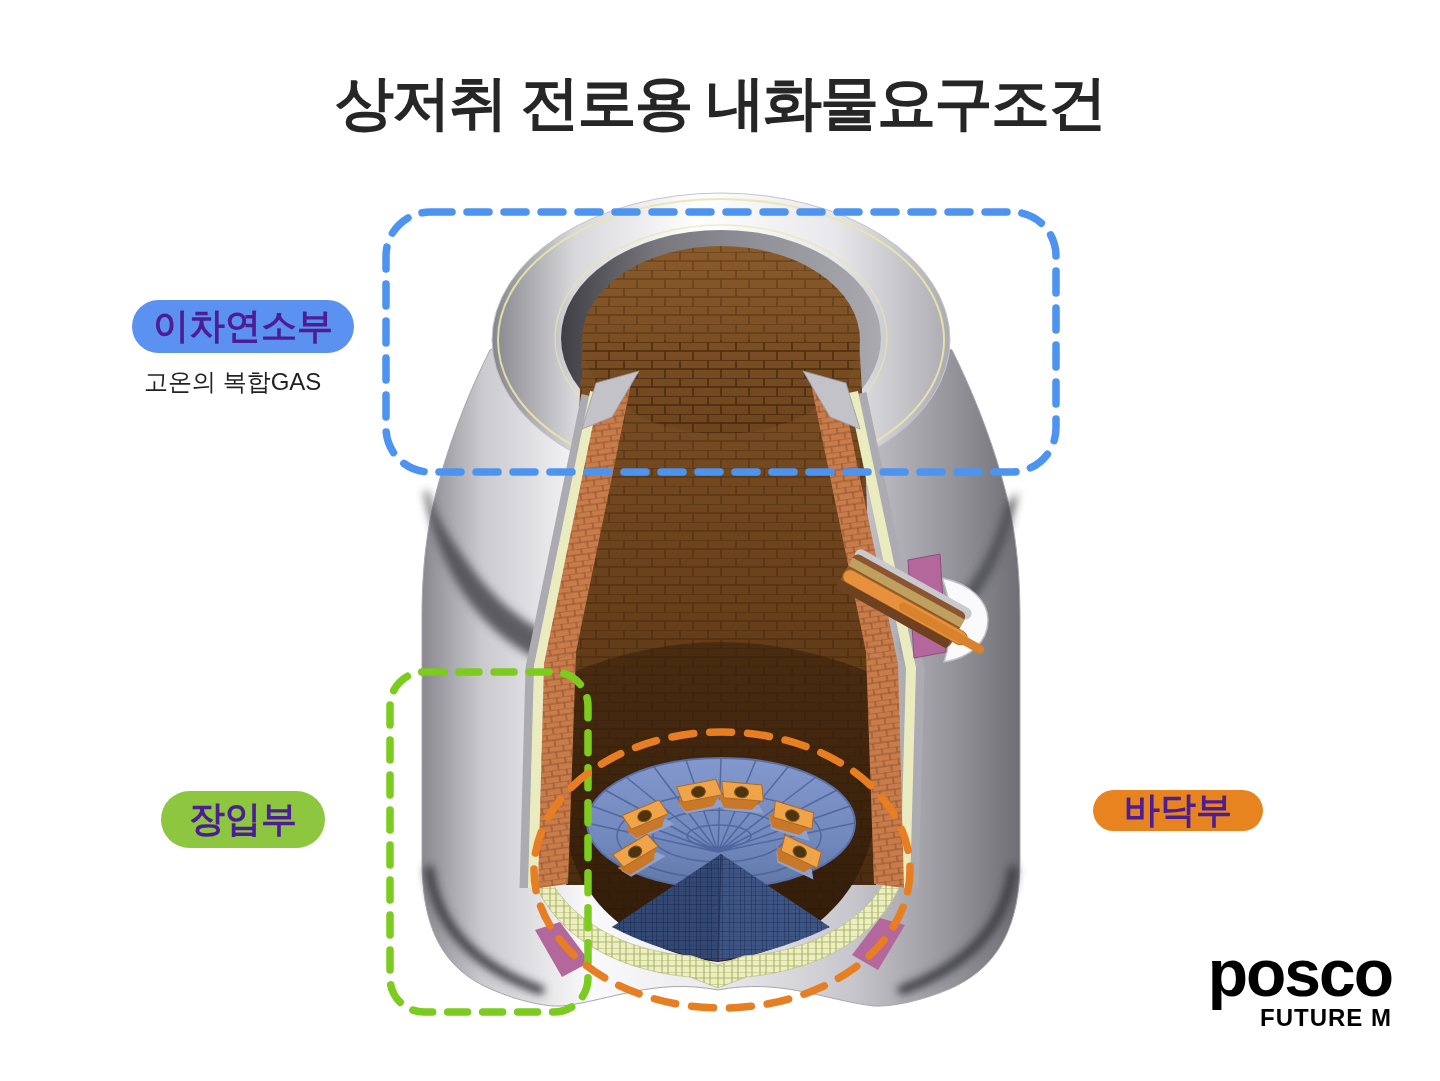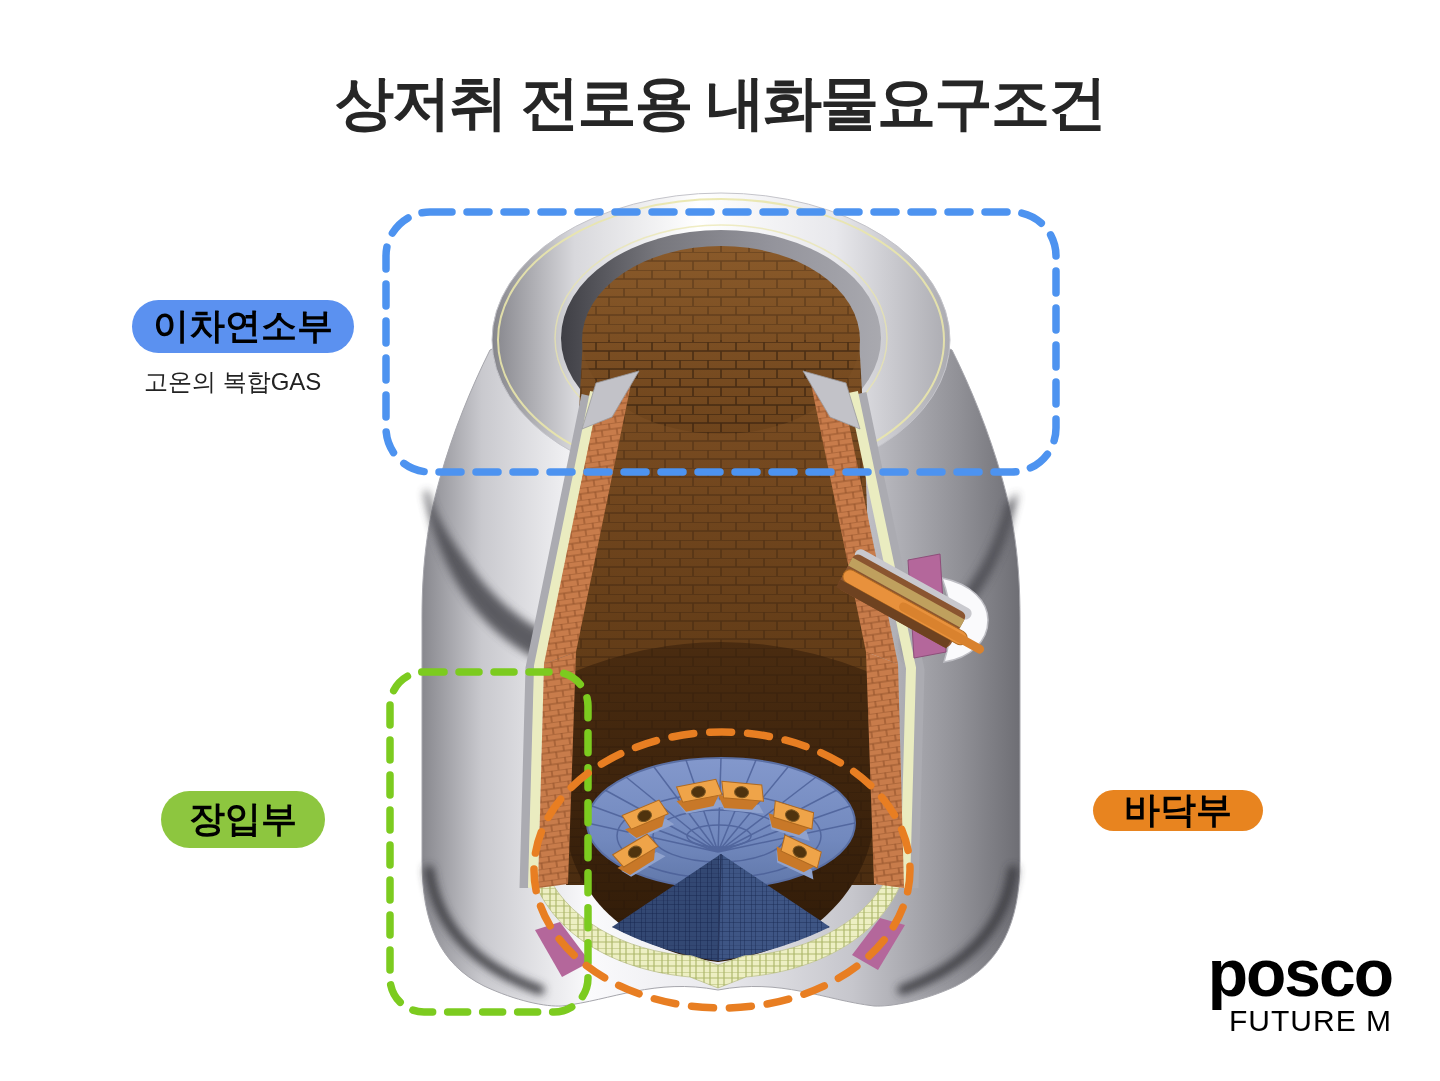--- a/index.html
+++ b/index.html
@@ -2,31 +2,31 @@
 <html><head>
 <meta charset="utf-8">
 <style>
   html,body{margin:0;padding:0;background:#ffffff;}
   body{font-family:"Liberation Sans","DejaVu Sans",sans-serif;}
   .stage{position:relative;width:1440px;height:1081px;background:#ffffff;overflow:hidden;border-radius:26px;}
   .stage svg{position:absolute;left:0;top:0;}
   .title{position:absolute;top:64px;left:0;width:100%;text-align:center;
          font-size:59px;font-weight:800;letter-spacing:-2px;color:#262626;white-space:nowrap;}
   .pill{position:absolute;display:flex;align-items:center;justify-content:center;
-        color:#000000;font-weight:800;font-size:36px;border-radius:29px;white-space:nowrap;}
+        color:#4c1d95;font-weight:800;font-size:36px;border-radius:29px;white-space:nowrap;}
   .pill-blue{left:132px;top:300px;width:222px;height:53px;background:#5B91F0;}
   .pill-green{left:161px;top:791px;width:164px;height:57px;background:#8DC63F;}
   .pill-orange{left:1093px;top:790px;width:170px;height:41px;background:#E8841F;}
   .caption{position:absolute;font-size:24px;font-weight:500;color:#222222;white-space:nowrap;}
   .caption-blue{left:144px;top:366px;}
   .caption-green{left:163px;top:858px;}
   .caption-orange{left:1020px;top:858px;}
   .logo{position:absolute;right:48px;top:940px;text-align:right;color:#000000;}
   .logo .brand{font-size:66px;font-weight:800;letter-spacing:-2px;line-height:1;}
-  .logo .sub{font-size:30px;font-weight:400;letter-spacing:1px;margin-top:-2px;}
+  .logo .sub{font-size:24px;font-weight:700;letter-spacing:1px;margin-top:-2px;}
 </style>
 </head>
 <body>
 
 <div class="stage">
 
   <svg width="1440" height="1081" viewBox="0 0 1440 1081">
     <defs>
       <linearGradient id="shellH" x1="0" y1="0" x2="1" y2="0">
         <stop offset="0" stop-color="#88888E"></stop>

